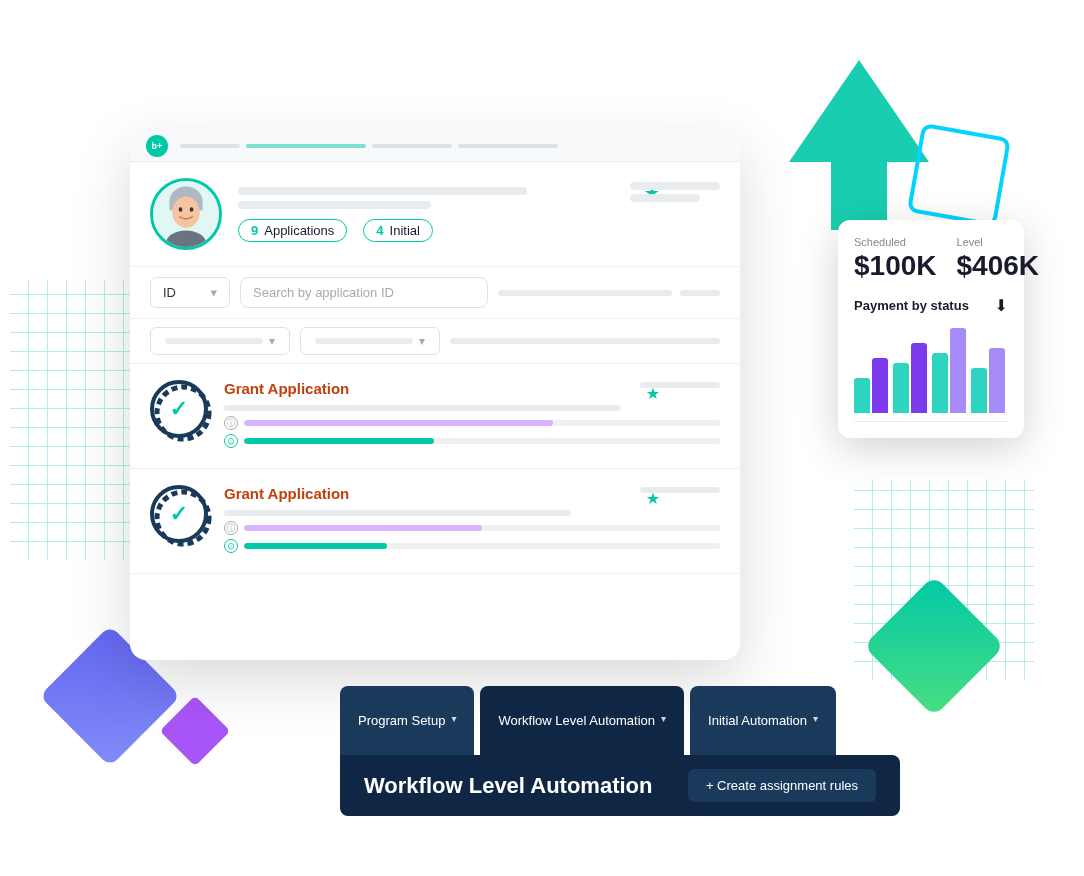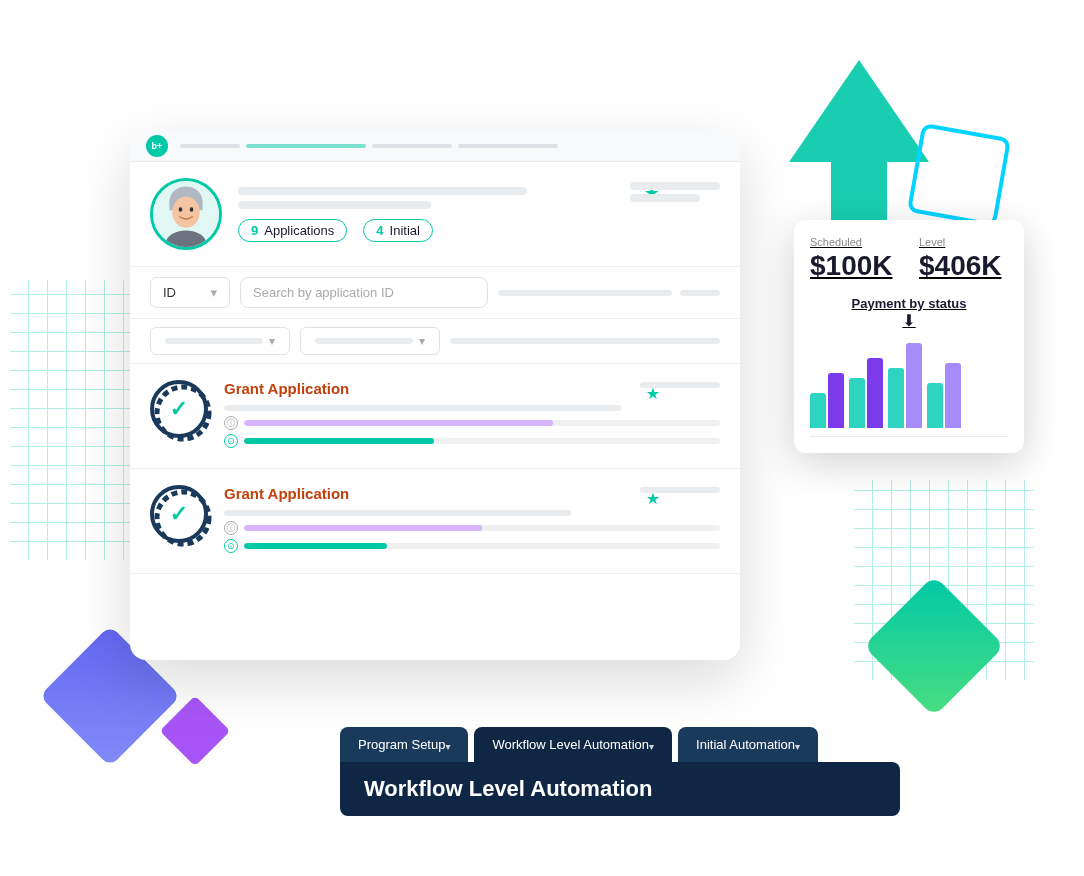--- a/index.html
+++ b/index.html
@@ -310,27 +310,26 @@
       top: 20px;
       color: #00c9a7;
       font-size: 16px;
     }
 
     
     .payment-card {
       position: absolute;
       top: 220px;
       right: 60px;
-      width: 230px;
+      width: 186px;
       background: #fff;
       border-radius: 12px;
       box-shadow: 0 10px 40px rgba(0,0,0,0.18);
       padding: 16px;
       z-index: 10;
-      text-decoration: underline;
     }
     .payment-header {
       display: flex;
       gap: 20px;
       margin-bottom: 14px;
     }
     .payment-stat {
       flex: 1;
     }
     .payment-label {
@@ -341,21 +340,20 @@
     .payment-value {
       font-size: 28px;
       font-weight: 700;
       color: #1a1a2e;
     }
     .payment-title-row {
       display: flex;
       align-items: center;
       justify-content: space-between;
       margin-bottom: 12px;
-      flex-direction: column;
     }
     .payment-title {
       font-size: 13px;
       font-weight: 600;
       color: #1a1a2e;
     }
     .download-icon {
       color: #1a1a2e;
       font-size: 16px;
     }
@@ -394,25 +392,26 @@
       align-items: stretch;
       gap: 0;
     }
     .toolbar-tabs {
       display: flex;
       gap: 6px;
       margin-bottom: 0;
     }
     .toolbar-tab {
       display: flex;
-      align-items: flex-end;
+      align-items: flex-start;
+      gap: 6px;
       background: #1a3a5c;
       color: #fff;
       border-radius: 8px 8px 0 0;
-      padding: 10px 18px;
+      padding: 27px 18px;
       font-size: 13px;
       font-weight: 500;
       cursor: pointer;
     }
     .toolbar-tab.active {
       background: #0f2744;
     }
     .tab-chevron {
       font-size: 10px;
       opacity: 0.8;
@@ -668,14 +667,15 @@
       <span>Workflow Level Automation</span>
       <span class="tab-chevron">▾</span>
     </div>
     <div class="toolbar-tab">
       <span>Initial Automation</span>
       <span class="tab-chevron">▾</span>
     </div>
   </div>
   <div class="toolbar-main">
     <span class="toolbar-heading">Workflow Level Automation</span>
+    <button class="create-btn">+ Create assignment rules</button>
   </div>
 </div>
 
 </body></html>

